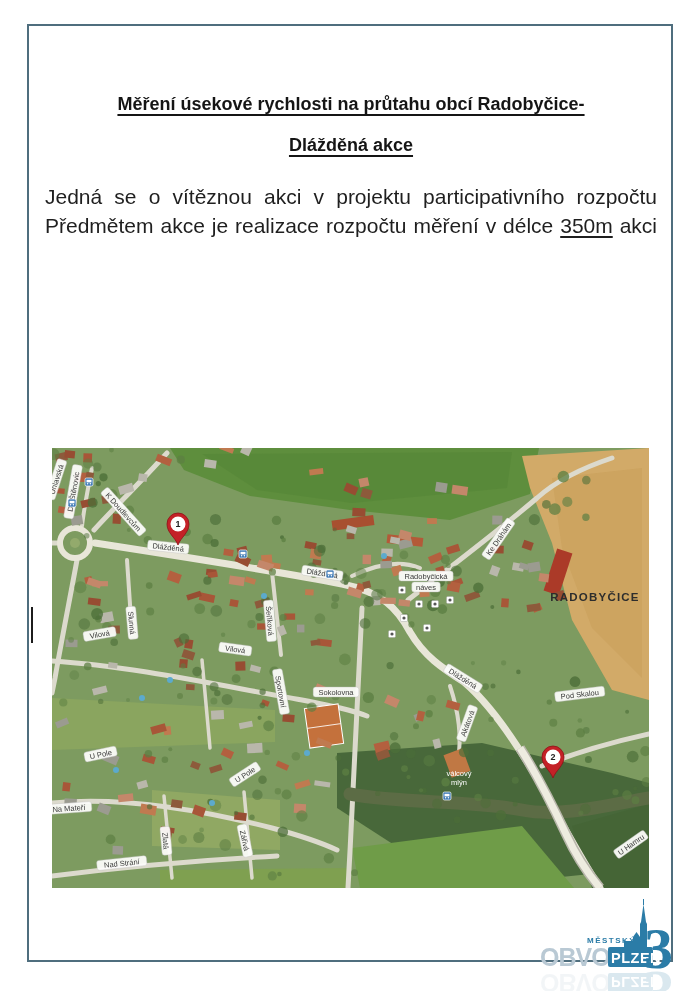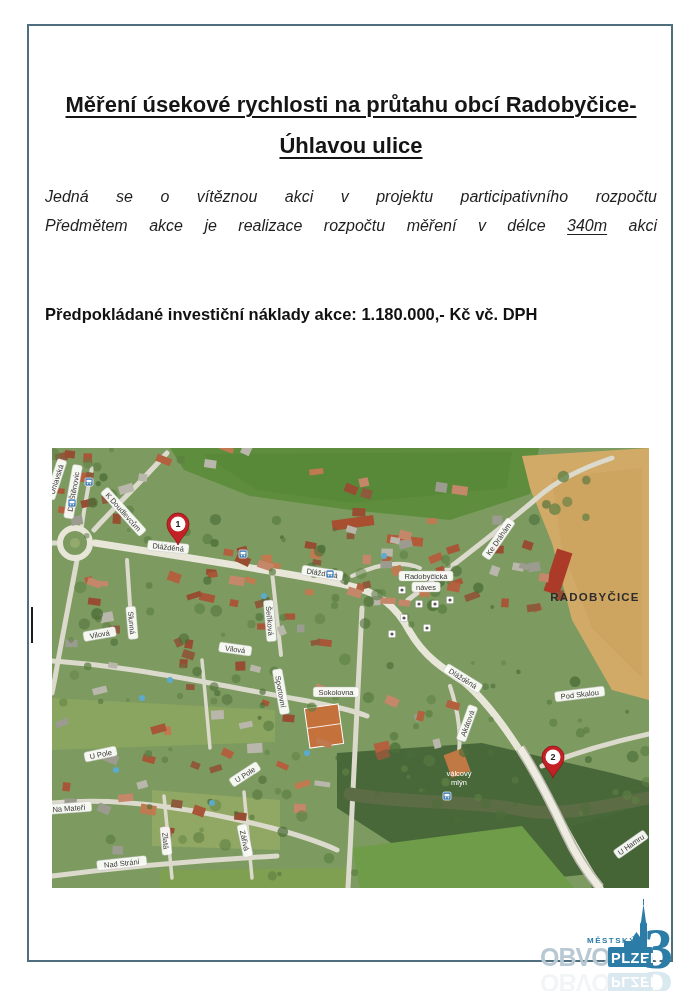--- a/index.html
+++ b/index.html
@@ -6,28 +6,28 @@
   body{
     width:700px;height:993px;position:relative;background:#ffffff;
     font-family:"Liberation Sans", sans-serif;overflow:hidden;
   }
   .page-border{
     position:absolute;left:27px;top:24px;width:646px;height:938px;
     border:2px solid #4f6e7e;box-sizing:border-box;background:transparent;
   }
   .doc-title{
     position:absolute;left:45px;width:612px;top:84px;text-align:center;
-    font-size:22px;font-weight:bold;color:#151515;line-height:41px;margin:0;
+    font-size:18px;font-weight:bold;color:#151515;line-height:41px;margin:0;
   }
   .doc-title span{
     text-decoration:underline;text-decoration-thickness:2px;text-underline-offset:4px;
   }
   .intro{
     position:absolute;left:45px;width:612px;top:182px;
-    font-size:16px;font-style:italic;color:#1f1f1f;line-height:29px;
+    font-size:21px;color:#1f1f1f;line-height:29px;
   }
   .intro .iline{text-align:justify;}
   .intro .iline.just{text-align-last:justify;}
   .intro .useg{text-decoration:underline;text-underline-offset:3px;}
   .details{
     position:absolute;left:45px;width:612px;top:304px;
     font-size:16.5px;font-weight:bold;color:#111;
   }
   .details .cost{line-height:20px;margin-bottom:13px;}
   .details .drow{display:grid;grid-template-columns:490px 1fr;line-height:20px;margin-bottom:13px;}
@@ -36,30 +36,29 @@
   .margin-tick{position:absolute;left:31px;top:607px;width:2px;height:36px;background:#1c1c1c;}
   .logo-wrap{position:absolute;left:540px;top:897px;width:132px;height:94px;}
 </style>
 </head>
 <body>
 
 <div class="page-border"></div>
 
 <h1 class="doc-title">
   <span>Měření úsekové rychlosti na průtahu obcí Radobyčice-</span><br>
-  <span>Úhlavou ulice</span>
+  <span>Dlážděná akce</span>
 </h1>
 
 <div class="intro" id="intro">
     <div class="iline just"><span>Jedná se o vítěznou akci v projektu participativního rozpočtu</span></div>
-    <div class="iline just"><span>Předmětem akce je realizace rozpočtu měření v délce </span><span class="useg">340m</span><span> akci</span></div>
+    <div class="iline just"><span>Předmětem akce je realizace rozpočtu měření v délce </span><span class="useg">350m</span><span> akci</span></div>
   </div>
 
 <div class="details">
-  <div class="cost">Předpokládané investiční náklady akce: 1.180.000,- Kč vč. DPH</div>
 </div>
 
 <div class="margin-tick"></div>
 
 <div class="map-wrap">
 <svg id="map-svg" viewBox="0 0 597 440" xmlns="http://www.w3.org/2000/svg">
 
   <rect x="0" y="0" width="597" height="440" fill="#7d9b60"></rect>
 
   <polygon points="118,0 487,0 478,46 398,72 298,62 198,48 132,22" fill="#5e8e3d"></polygon>

